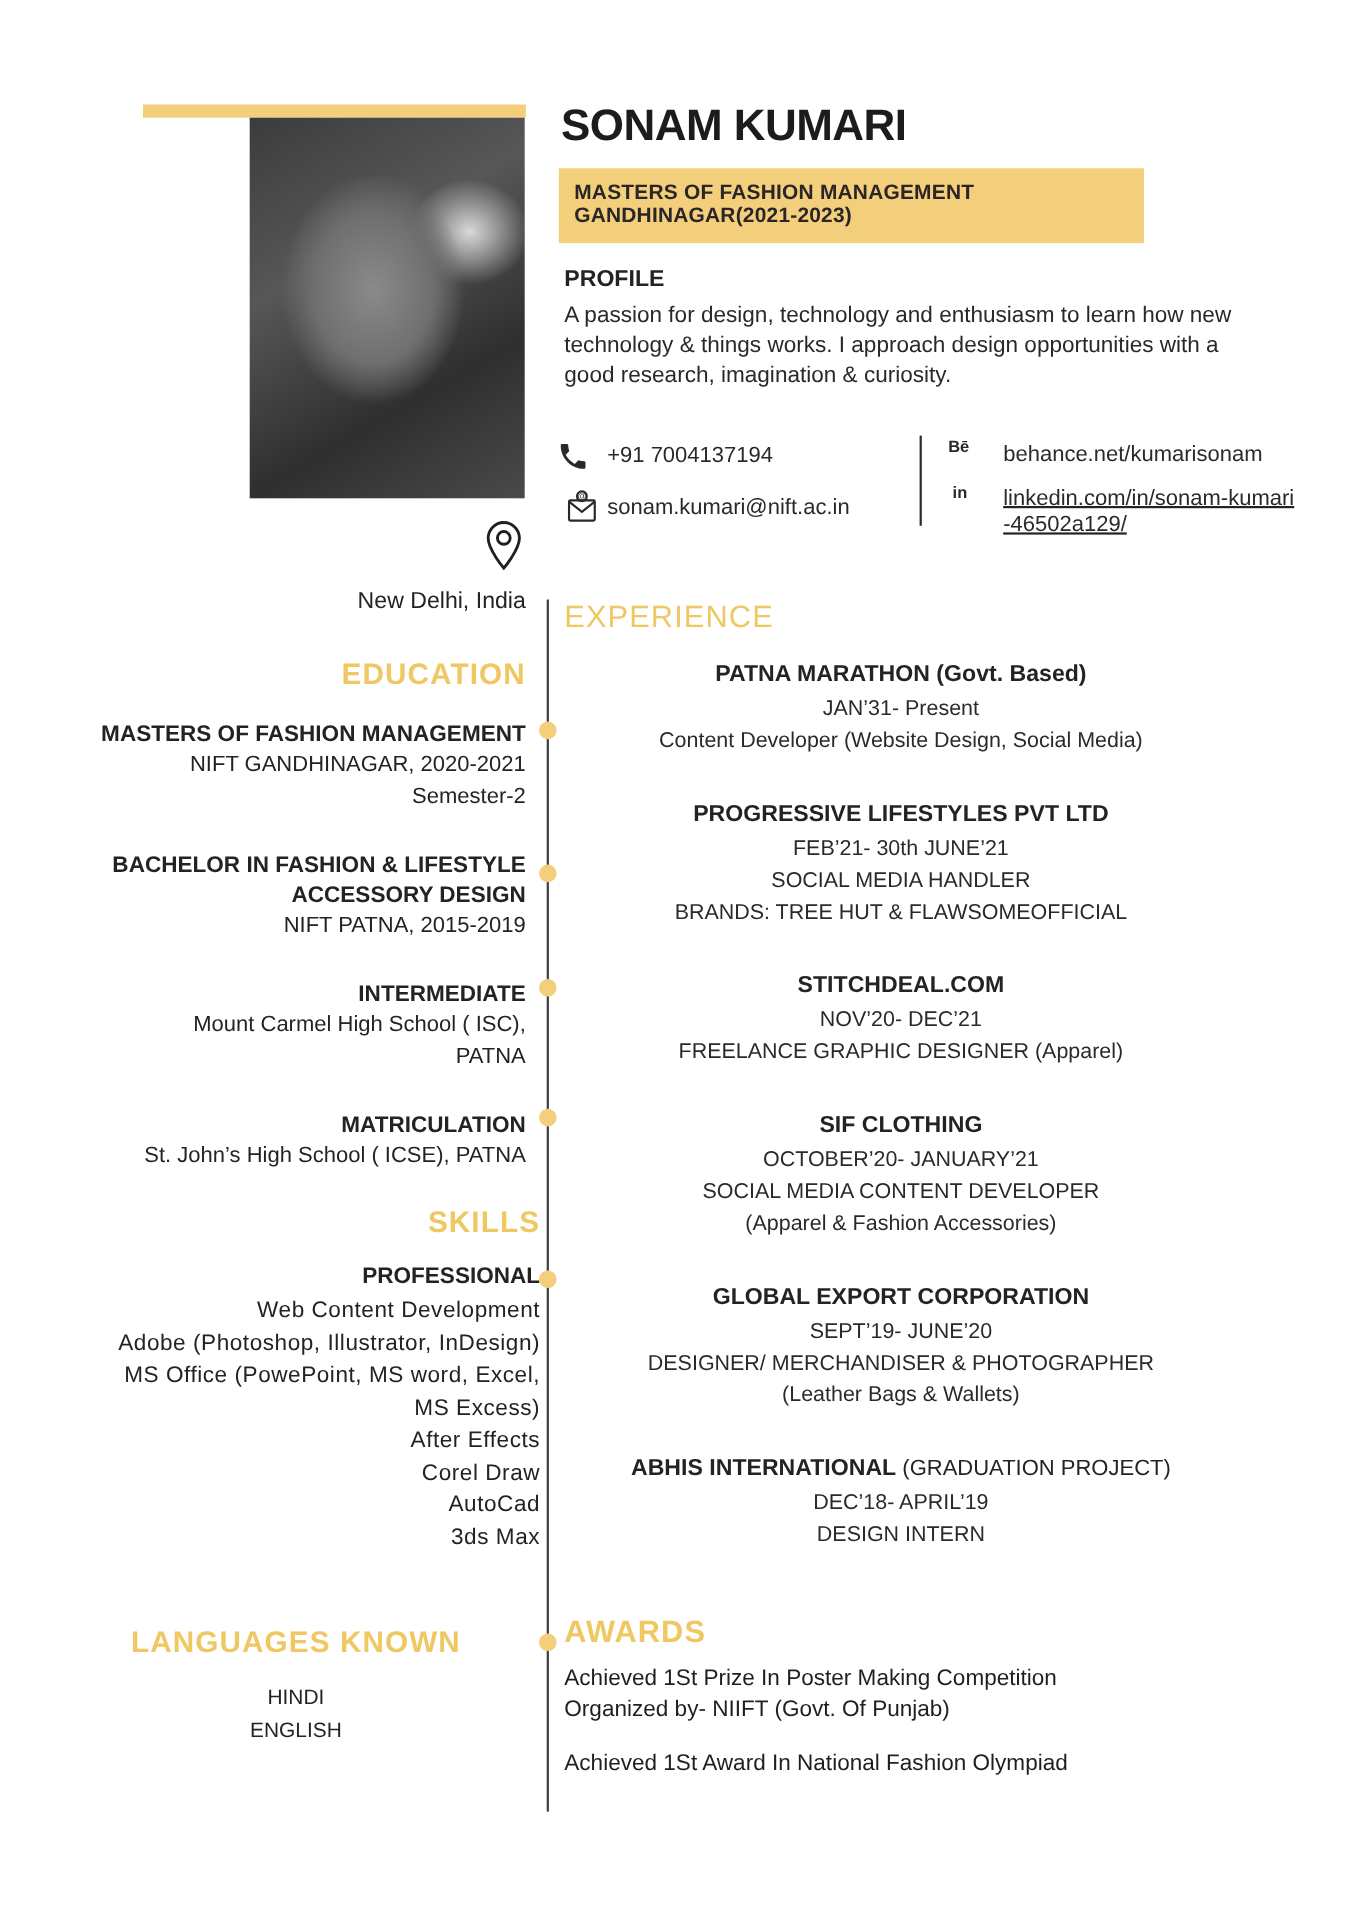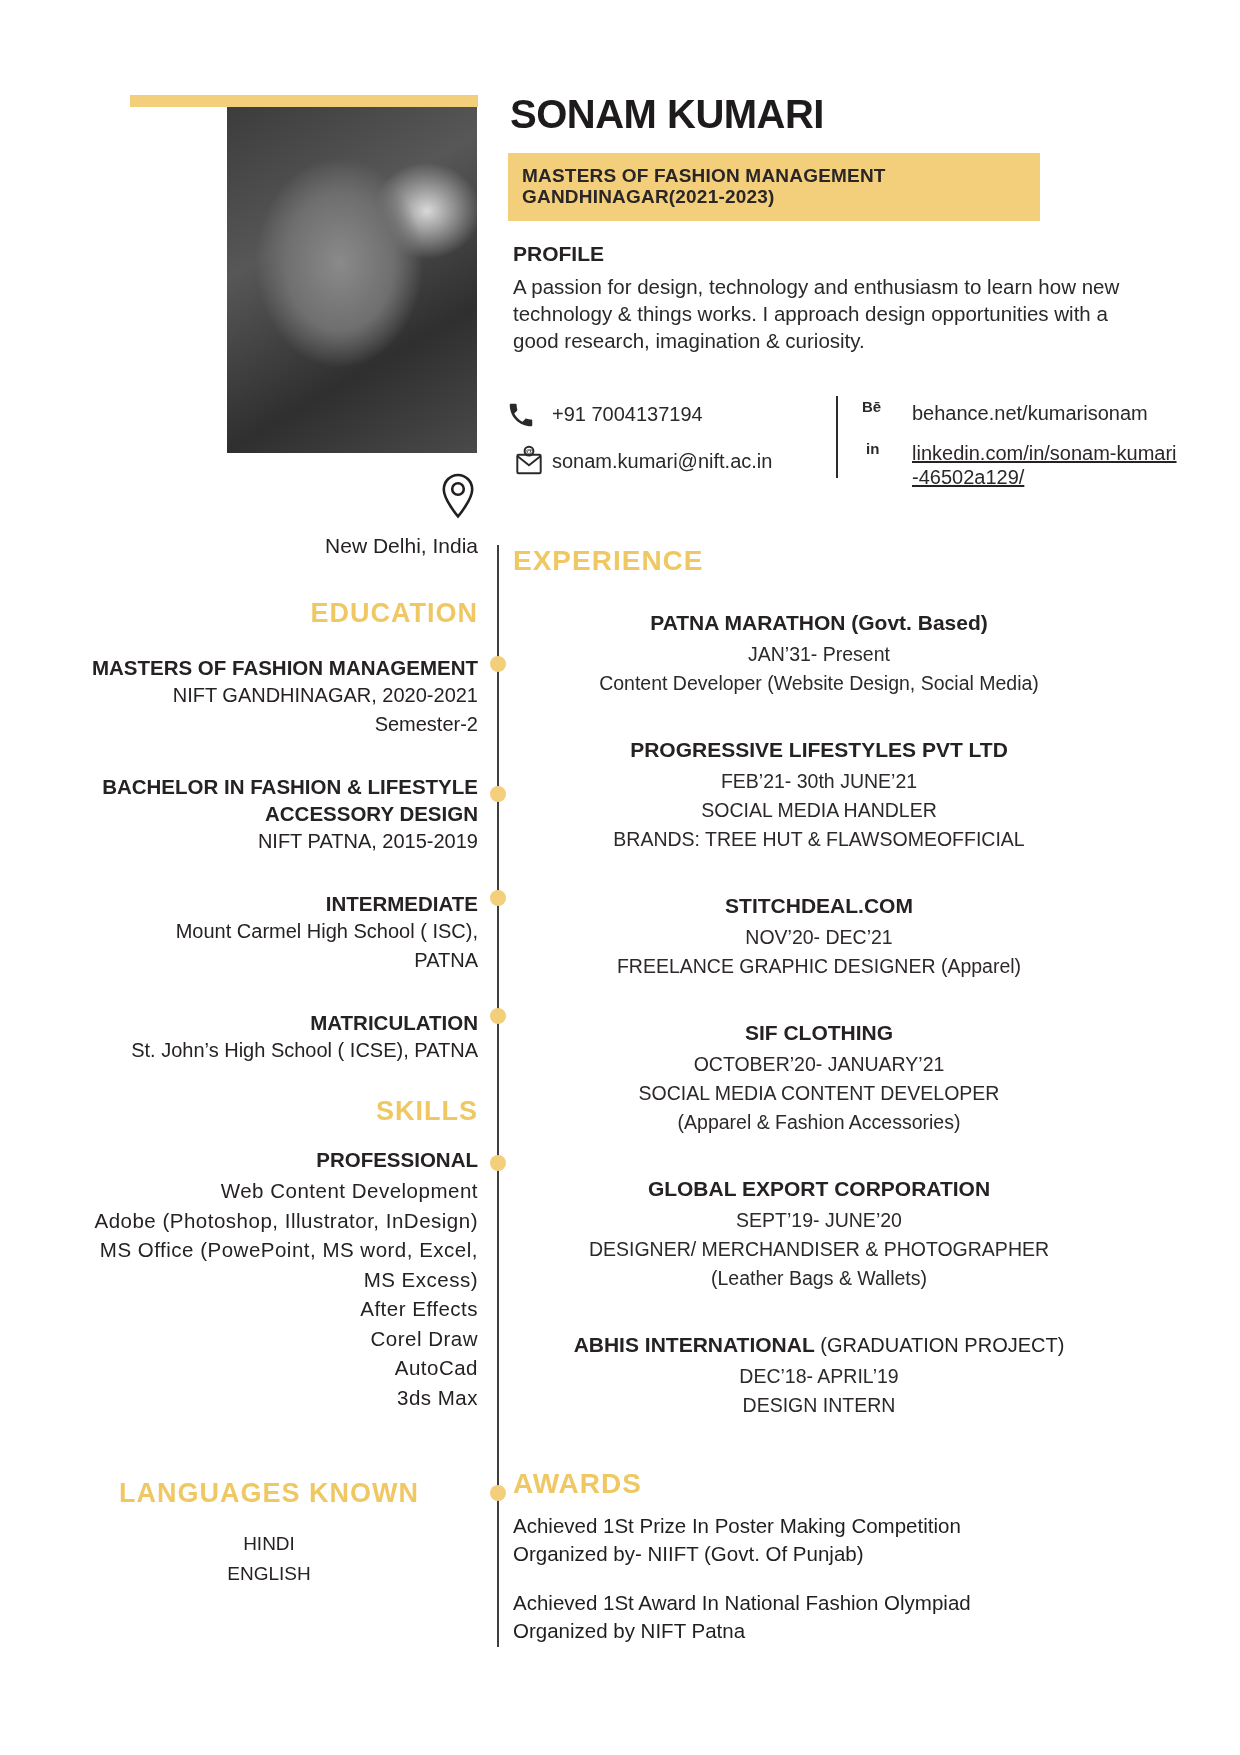--- a/index.html
+++ b/index.html
@@ -22,37 +22,37 @@
   .contact-divider{left:836px;top:396px;width:2px;height:82px;background:#2b2b2b;}
 
   
   .left-col{width:418px;left:60px;text-align:right;}
   .loc-text{font-size:21px;margin-top:8px;}
   .side-heading{font-size:27px;font-weight:800;color:#EFC863;letter-spacing:1px;line-height:30px;}
   .edu-items{margin-top:26px;}
   .edu-item{margin-bottom:34px;}
   .edu-title{font-size:20.5px;font-weight:800;line-height:27px;}
   .edu-line{font-size:20px;line-height:29px;}
-  .skills-wrap{width:400px;left:78px;text-align:right;}
+  .skills-wrap{width:400px;left:91px;text-align:right;}
   .skills-sub{font-size:20.5px;font-weight:800;line-height:27px;margin-top:20px;margin-bottom:3px;}
   .skill-item{font-size:20.5px;line-height:29.5px;letter-spacing:0.5px;}
   .lang-item{font-size:19px;line-height:28px;margin-top:2px;}
   .lang-items{margin-top:22px;}
 
   
   .name{left:510px;top:92px;font-size:40px;font-weight:700;letter-spacing:-0.5px;color:#1e1b1c;}
   .banner{left:508px;top:153px;width:532px;height:68px;background:#F3CE7B;padding:12px 0 0 14px;box-sizing:border-box;}
   .banner div{font-size:19px;font-weight:800;line-height:21px;color:#2a2627;letter-spacing:0.2px;}
   .profile{left:513px;top:242px;width:608px;}
   .profile-heading{font-size:21px;font-weight:800;margin-bottom:7px;}
   .profile-text{font-size:20.5px;line-height:27px;color:#2b2829;}
   .c-text{font-size:20px;color:#2b2829;}
   .brand-glyph{font-weight:800;font-size:15px;color:#2b2829;}
   .exp{left:513px;top:545px;width:612px;}
-  .exp-heading{font-size:28px;font-weight:700;color:#EFC863;letter-spacing:1px;line-height:32px;margin-bottom:32px;}
+  .exp-heading{font-size:28px;font-weight:400;color:#EFC863;letter-spacing:1px;line-height:32px;margin-bottom:22px;}
   .exp-item{margin-bottom:38px;text-align:center;}
   .exp-title{font-size:21px;font-weight:800;line-height:28px;margin-bottom:3px;}
   .exp-note{font-weight:400;font-size:20px;}
   .exp-line{font-size:19.5px;line-height:29px;color:#2d292a;}
   .awards{left:513px;top:1468px;width:620px;}
   .awards-heading{font-size:28px;font-weight:800;color:#EFC863;letter-spacing:1px;line-height:32px;margin-bottom:12px;}
   .award{margin-bottom:22px;}
   .award div{font-size:20.5px;font-weight:500;line-height:27.5px;color:#211e1f;}
 </style>
 </head>
@@ -208,17 +208,16 @@
   </div>
 
   <div class="abs awards">
     <div class="awards-heading">AWARDS</div>
     <div class="award">
       <div>Achieved 1St Prize In Poster Making Competition</div>
       <div>Organized by- NIIFT (Govt. Of Punjab)</div>
     </div>
     <div class="award">
       <div>Achieved 1St Award In National Fashion Olympiad</div>
-      <div>Organized by NIFT Patna</div>
     </div>
   </div>
 
 </div>
 
 </body></html>

